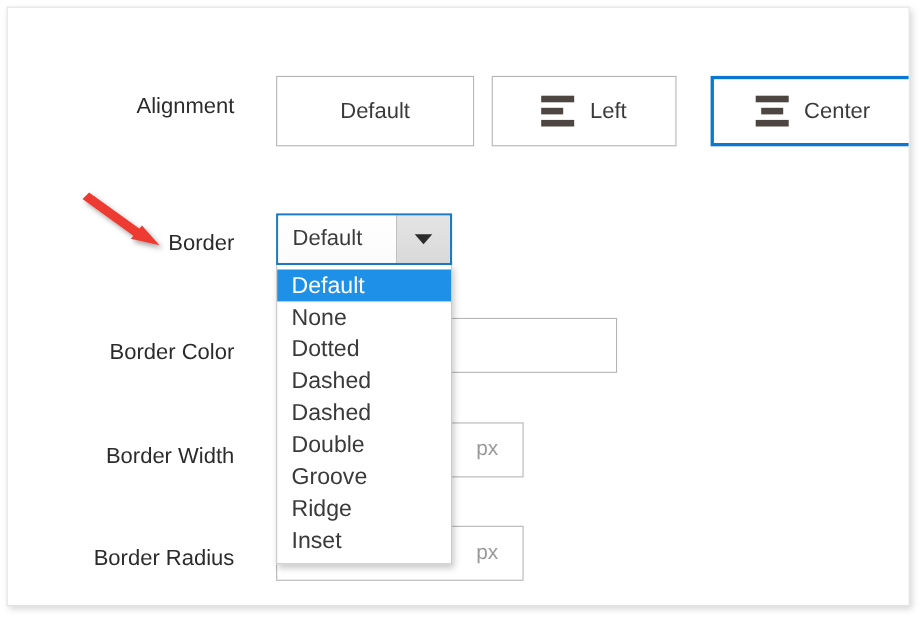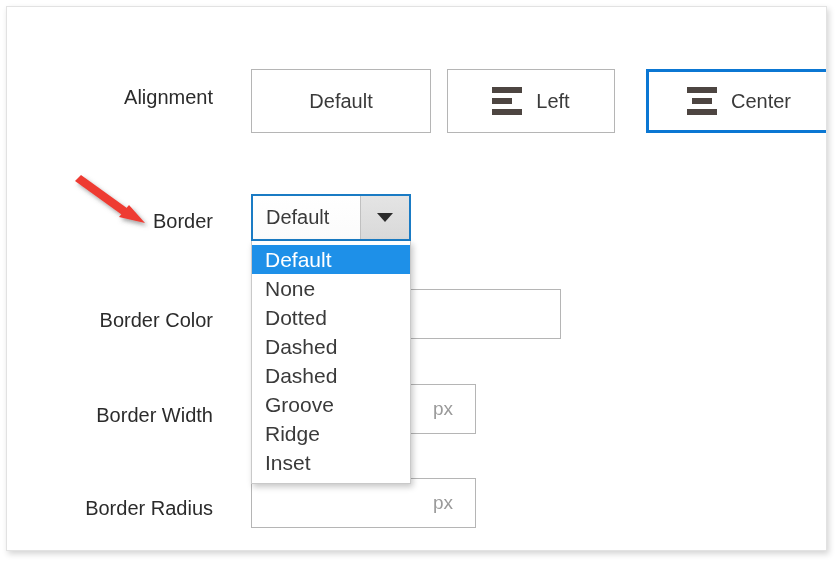--- a/index.html
+++ b/index.html
@@ -235,20 +235,21 @@
       <span class="caret"></span>
     </div>
   </div>
 
   <div class="dropdown-list" id="dropdown-list">
       <div class="dropdown-option highlighted">Default</div>
       <div class="dropdown-option">None</div>
       <div class="dropdown-option">Dotted</div>
       <div class="dropdown-option">Dashed</div>
       <div class="dropdown-option">Dashed</div>
+      <div class="dropdown-option">Double</div>
       <div class="dropdown-option">Groove</div>
       <div class="dropdown-option">Ridge</div>
       <div class="dropdown-option">Inset</div>
     </div>
 
   <svg id="annotation-arrow" viewBox="0 0 100 70">
     <defs>
       <filter id="arrowShadow" x="-40%" y="-40%" width="200%" height="200%">
         <feDropShadow dx="2.5" dy="3" stdDeviation="2.2" flood-color="#555555" flood-opacity="0.55"></feDropShadow>
       </filter>

